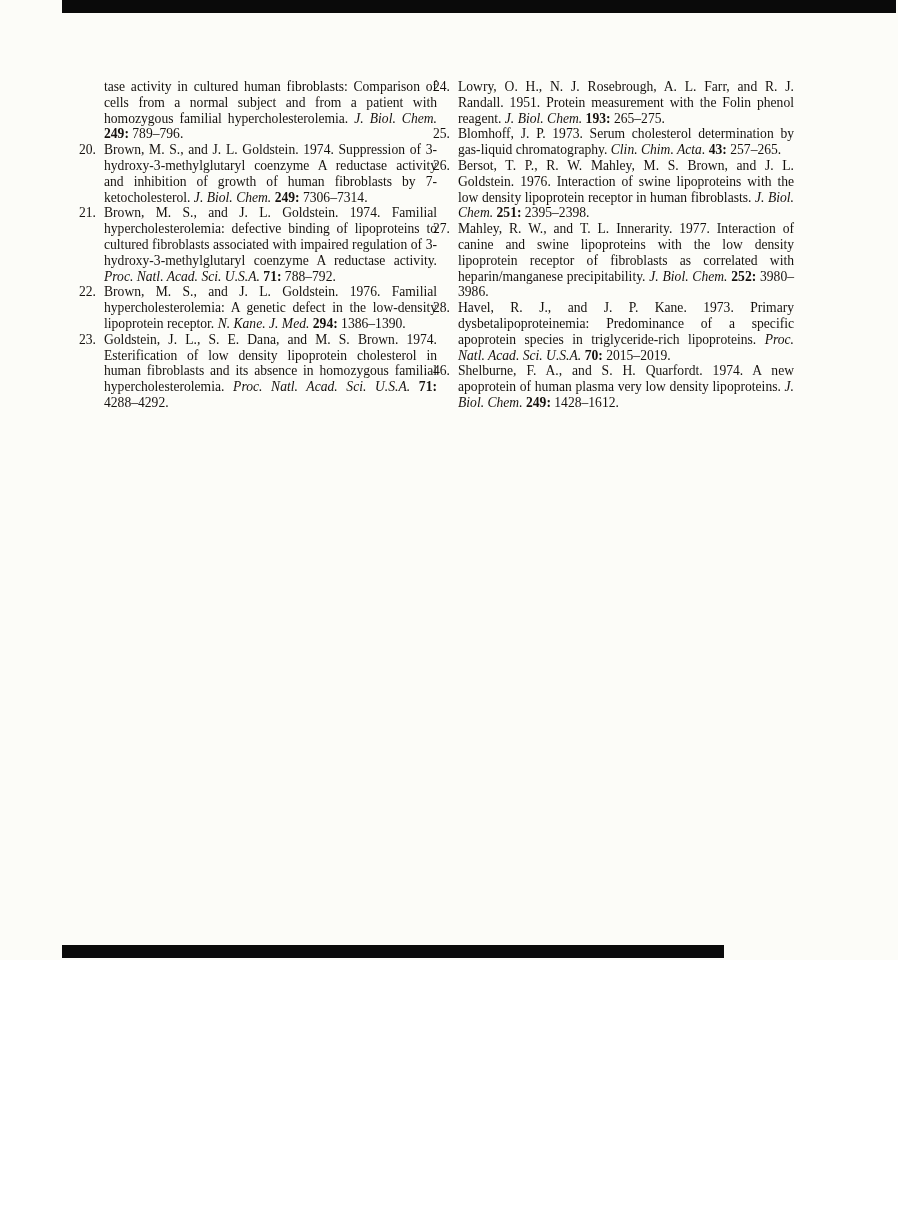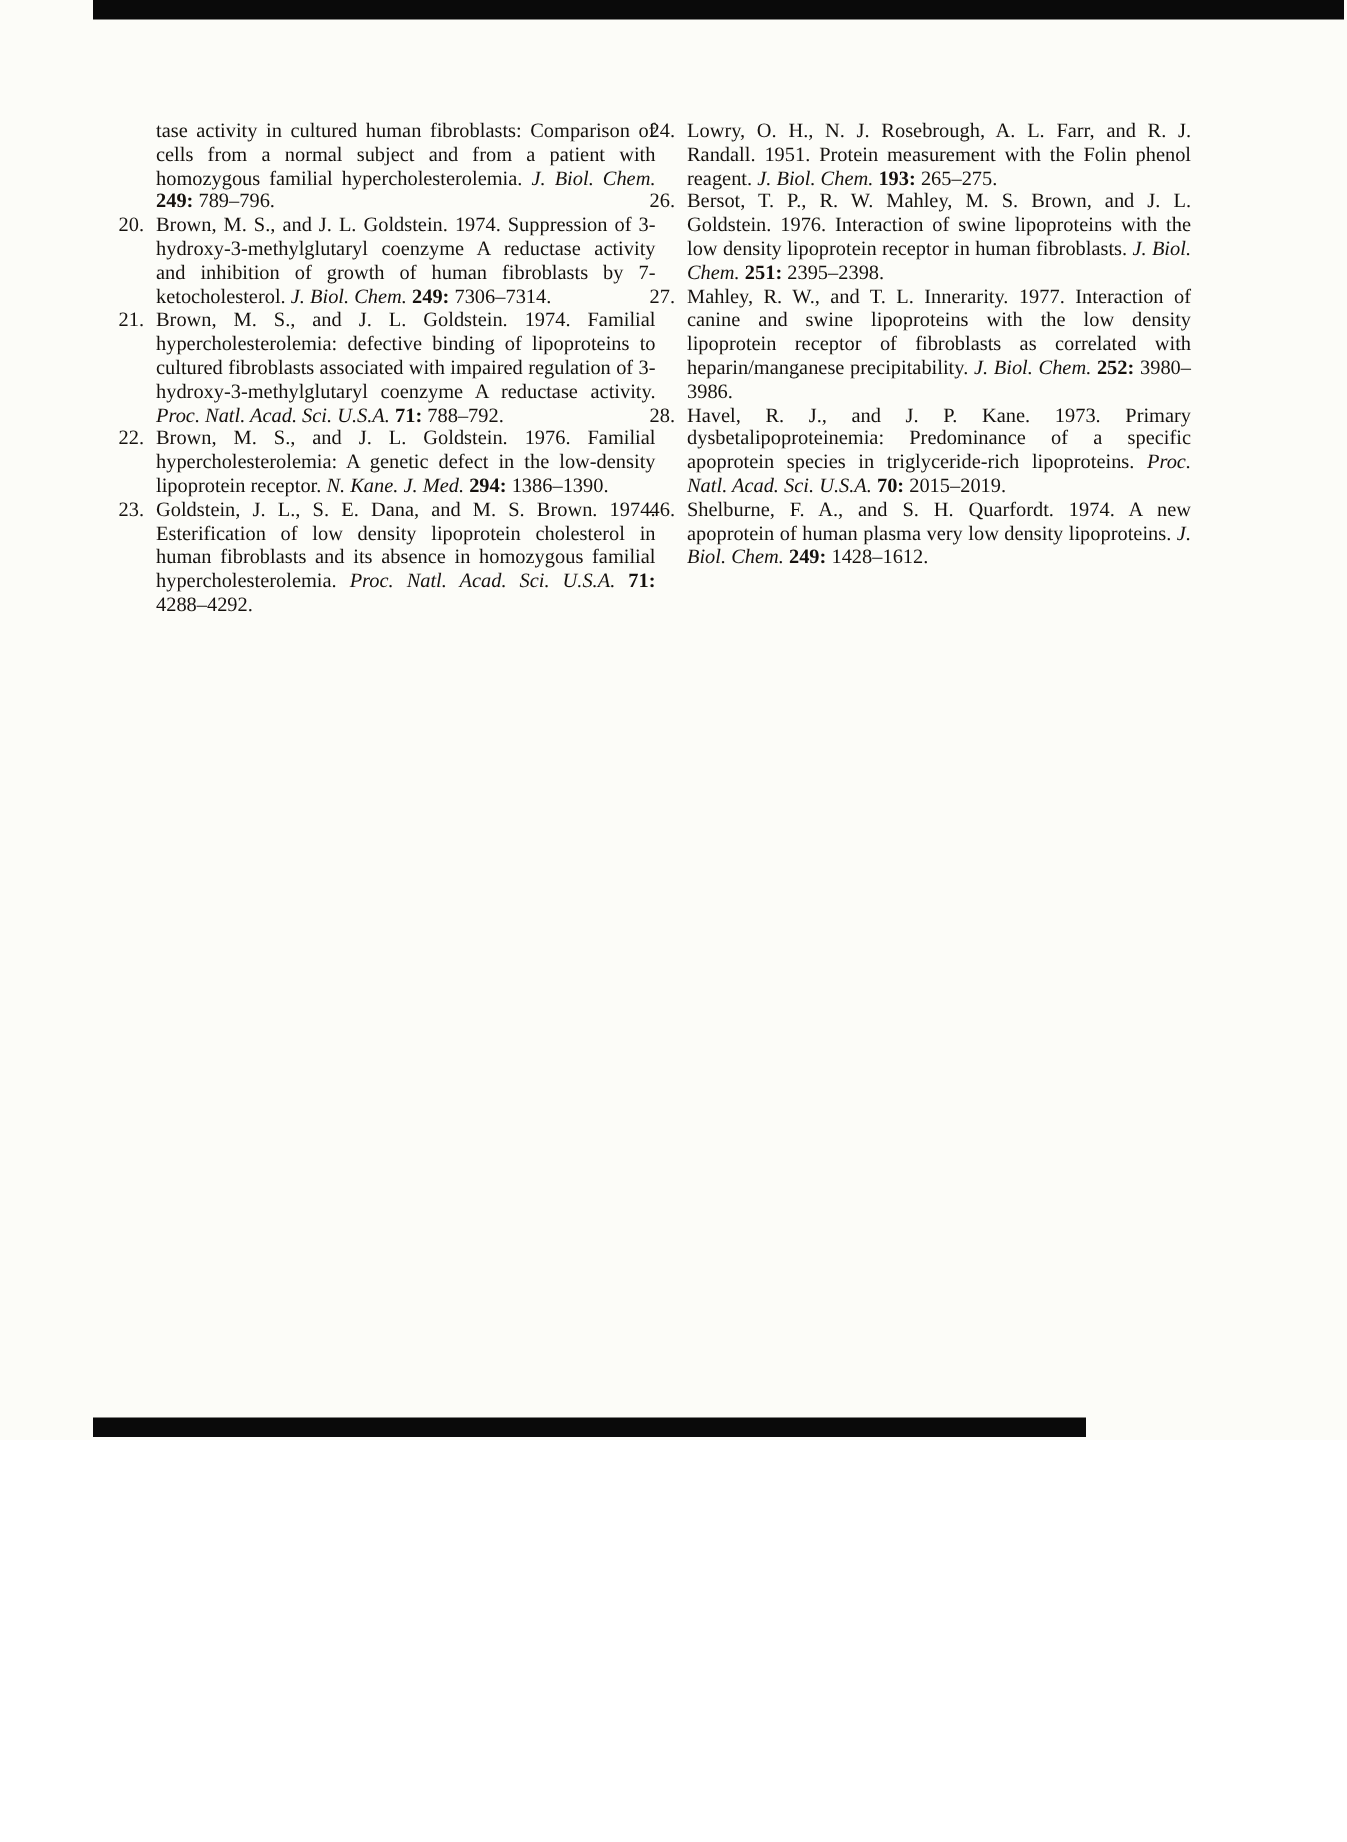--- a/index.html
+++ b/index.html
@@ -71,20 +71,21 @@
 
   <div class="col col-left" id="col-left">
       <div class="ref cont"><span class="seg-plain">tase activity in cultured human fibroblasts: Comparison of cells from a normal subject and from a patient with homozygous familial hypercholesterolemia. </span><span class="seg-italic">J. Biol. Chem.</span><span class="seg-plain"> </span><span class="seg-bold">249:</span><span class="seg-plain"> 789–796.</span></div>
       <div class="ref"><span class="ref-num">20.</span><span class="seg-plain">Brown, M. S., and J. L. Goldstein. 1974. Suppression of 3-hydroxy-3-methylglutaryl coenzyme A reductase activity and inhibition of growth of human fibroblasts by 7-ketocholesterol. </span><span class="seg-italic">J. Biol. Chem.</span><span class="seg-plain"> </span><span class="seg-bold">249:</span><span class="seg-plain"> 7306–7314.</span></div>
       <div class="ref"><span class="ref-num">21.</span><span class="seg-plain">Brown, M. S., and J. L. Goldstein. 1974. Familial hypercholesterolemia: defective binding of lipoproteins to cultured fibroblasts associated with impaired regulation of 3-hydroxy-3-methylglutaryl coenzyme A reductase activity. </span><span class="seg-italic">Proc. Natl. Acad. Sci. U.S.A.</span><span class="seg-plain"> </span><span class="seg-bold">71:</span><span class="seg-plain"> 788–792.</span></div>
       <div class="ref"><span class="ref-num">22.</span><span class="seg-plain">Brown, M. S., and J. L. Goldstein. 1976. Familial hypercholesterolemia: A genetic defect in the low-density lipoprotein receptor. </span><span class="seg-italic">N. Kane. J. Med.</span><span class="seg-plain"> </span><span class="seg-bold">294:</span><span class="seg-plain"> 1386–1390.</span></div>
       <div class="ref"><span class="ref-num">23.</span><span class="seg-plain">Goldstein, J. L., S. E. Dana, and M. S. Brown. 1974. Esterification of low density lipoprotein cholesterol in human fibroblasts and its absence in homozygous familial hypercholesterolemia. </span><span class="seg-italic">Proc. Natl. Acad. Sci. U.S.A.</span><span class="seg-plain"> </span><span class="seg-bold">71:</span><span class="seg-plain"> 4288–4292.</span></div>
     </div>
   <div class="col col-right" id="col-right">
       <div class="ref"><span class="ref-num">24.</span><span class="seg-plain">Lowry, O. H., N. J. Rosebrough, A. L. Farr, and R. J. Randall. 1951. Protein measurement with the Folin phenol reagent. </span><span class="seg-italic">J. Biol. Chem.</span><span class="seg-plain"> </span><span class="seg-bold">193:</span><span class="seg-plain"> 265–275.</span></div>
+      <div class="ref"><span class="ref-num">25.</span><span class="seg-plain">Blomhoff, J. P. 1973. Serum cholesterol determination by gas-liquid chromatography. </span><span class="seg-italic">Clin. Chim. Acta.</span><span class="seg-plain"> </span><span class="seg-bold">43:</span><span class="seg-plain"> 257–265.</span></div>
       <div class="ref"><span class="ref-num">26.</span><span class="seg-plain">Bersot, T. P., R. W. Mahley, M. S. Brown, and J. L. Goldstein. 1976. Interaction of swine lipoproteins with the low density lipoprotein receptor in human fibroblasts. </span><span class="seg-italic">J. Biol. Chem.</span><span class="seg-plain"> </span><span class="seg-bold">251:</span><span class="seg-plain"> 2395–2398.</span></div>
       <div class="ref"><span class="ref-num">27.</span><span class="seg-plain">Mahley, R. W., and T. L. Innerarity. 1977. Interaction of canine and swine lipoproteins with the low density lipoprotein receptor of fibroblasts as correlated with heparin/manganese precipitability. </span><span class="seg-italic">J. Biol. Chem.</span><span class="seg-plain"> </span><span class="seg-bold">252:</span><span class="seg-plain"> 3980–3986.</span></div>
       <div class="ref"><span class="ref-num">28.</span><span class="seg-plain">Havel, R. J., and J. P. Kane. 1973. Primary dysbetalipoproteinemia: Predominance of a specific apoprotein species in triglyceride-rich lipoproteins. </span><span class="seg-italic">Proc. Natl. Acad. Sci. U.S.A.</span><span class="seg-plain"> </span><span class="seg-bold">70:</span><span class="seg-plain"> 2015–2019.</span></div>
       <div class="ref"><span class="ref-num">46.</span><span class="seg-plain">Shelburne, F. A., and S. H. Quarfordt. 1974. A new apoprotein of human plasma very low density lipoproteins. </span><span class="seg-italic">J. Biol. Chem.</span><span class="seg-plain"> </span><span class="seg-bold">249:</span><span class="seg-plain"> 1428–1612.</span></div>
     </div>
 
   <div class="footer">
     <span class="running-title">Low Density Lipoprotein Activity in Peripheral Lymph</span>
     <span class="page-number">71</span>
   </div>

